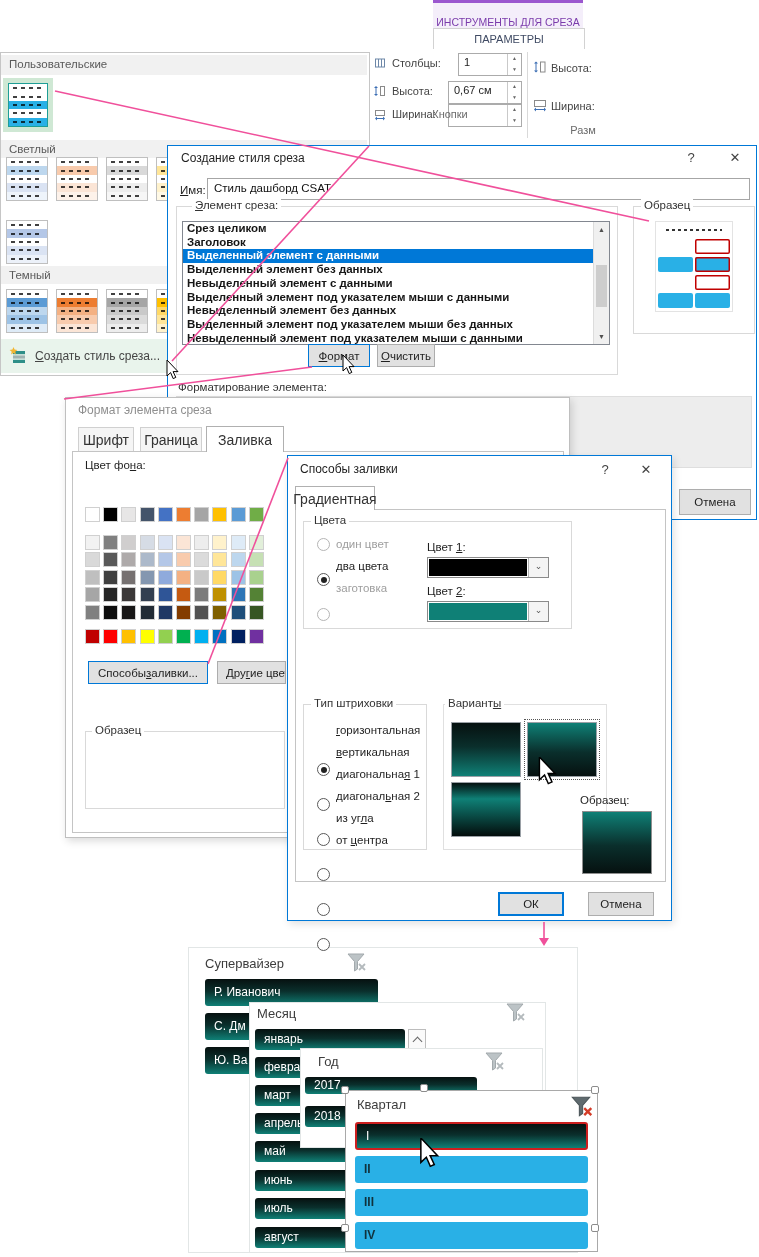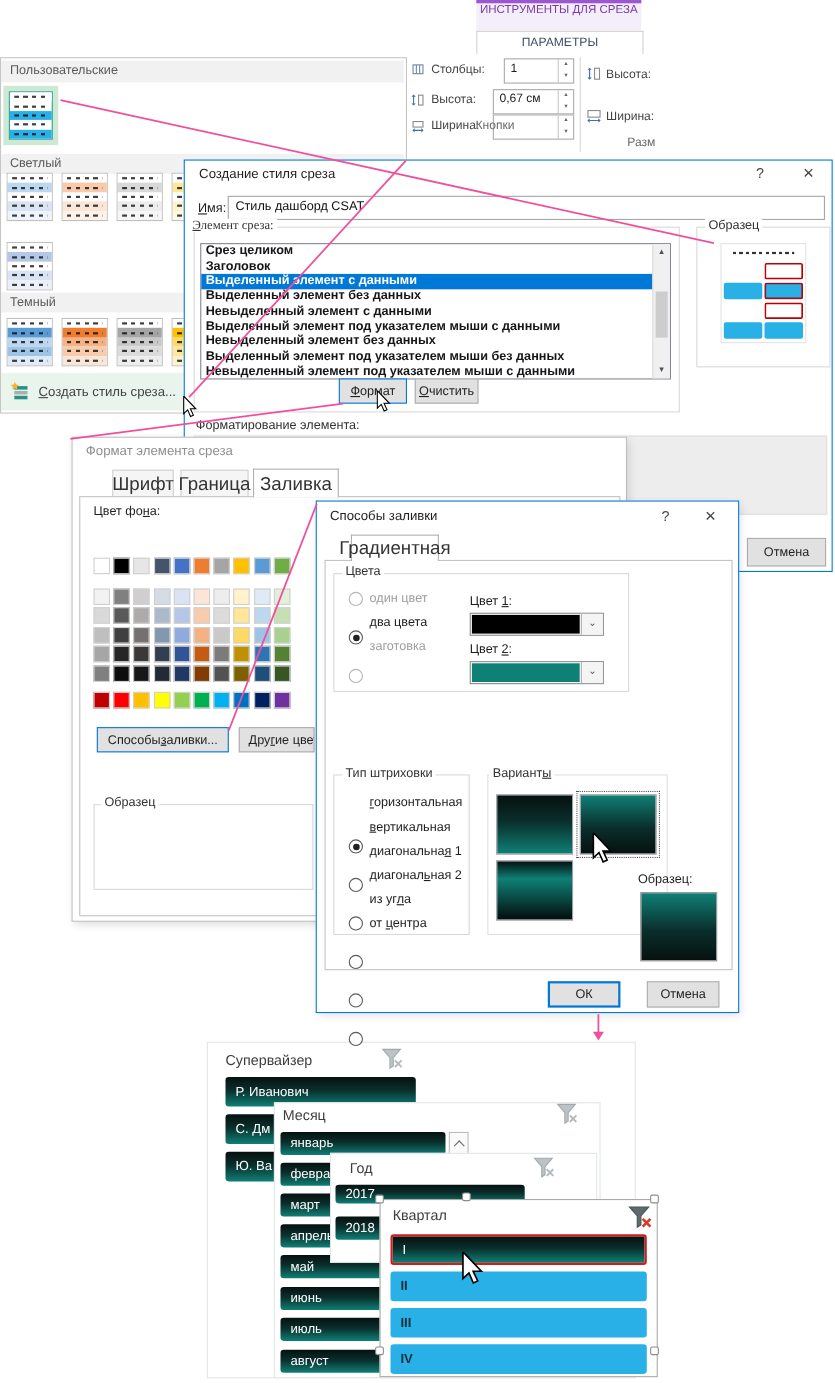--- a/index.html
+++ b/index.html
@@ -3,21 +3,21 @@
 <meta charset="utf-8">
 <style>
   html,body{margin:0;padding:0;background:#fff;font-family:"Liberation Sans",sans-serif;}
   #canvas{position:relative;width:759px;height:1257px;background:#fff;overflow:hidden;}
   .abs{position:absolute;}
   .lbl{color:#444;font-size:11px;white-space:nowrap;}
   u{text-decoration:underline;}
 
   
   .ctx-head{background:#f4eefa;border-top:3px solid #9b57cf;color:#7a3bab;font-size:10.5px;
-            display:flex;align-items:flex-start;justify-content:center;}
+            display:flex;align-items:flex-end;justify-content:center;}
   .ctx-tab{background:#fff;border:1px solid #d2d2d2;border-bottom:none;color:#3f4a63;font-size:11px;
            display:flex;align-items:center;justify-content:center;}
   .spin{background:#fff;border:1px solid #ababab;font-size:11px;color:#222;display:flex;}
   .spin .val{flex:1;padding:2px 0 0 5px;overflow:hidden;white-space:nowrap;}
   .spin .btns{width:13px;border-left:1px solid #c9c9c9;display:flex;flex-direction:column;}
   .spin .btns span{flex:1;font-size:5px;color:#666;text-align:center;line-height:9px;}
   .caption{color:#6b6b6b;font-size:11px;text-align:center;}
   .ricon{width:14px;height:14px;}
   .vsep{background:#d9d9d9;}
 
@@ -49,22 +49,22 @@
   .btn.hl{border:1px solid var(--accent);}
   .btn.def{border:2px solid var(--accent);}
   .input{background:#fff;border:1px solid #a6a6a6;font-size:11.5px;color:#111;
          padding:3px 0 0 6px;box-sizing:border-box;white-space:nowrap;}
   .listbox{background:#fff;border:1px solid #828790;box-sizing:border-box;}
   .li{font-size:11.5px;font-weight:700;color:#161616;line-height:13.7px;padding-left:4px;white-space:nowrap;}
   .li.sel{background:var(--accent);color:#fff;}
   .sbar{background:#f0f0f0;border-left:1px solid #dcdcdc;}
   .sbar .ar{height:15px;font-size:7px;color:#505050;text-align:center;line-height:15px;}
   .sbar .thumbv{background:#cdcdcd;margin:0 2px;}
-  .tab{background:#f5f5f5;border:1px solid #d0d0d0;font-size:17px;color:#333;
-       display:flex;align-items:center;justify-content:center;box-sizing:border-box;margin-left:24px;}
+  .tab{background:#f5f5f5;border:1px solid #d0d0d0;font-size:14px;color:#333;
+       display:flex;align-items:center;justify-content:center;box-sizing:border-box;}
   .tab.active{background:#fff;border:1px solid #b0b0b0;border-bottom:none;z-index:3;}
   .tabpanel{background:#fff;border:1px solid #c4c4c4;}
   .graybox{background:#ededed;border:1px solid #dedede;}
 
   
   .card{background:#fff;border:1px solid #e3e3e3;}
   .mrow{border-radius:2px;background-repeat:no-repeat;background-position:50% 50%;background-size:78% 2px;
         background-image:repeating-linear-gradient(90deg,rgba(255,255,255,.9) 0 3px,rgba(255,255,255,0) 3px 6px);}
   .mrow.dashdark{background-image:repeating-linear-gradient(90deg,rgba(0,0,0,.8) 0 3px,rgba(0,0,0,0) 3px 6px);}
   .mrow.red{box-shadow:inset 0 0 0 1.5px var(--red);}
@@ -272,21 +272,21 @@
 
   <div class="abs dlg active" style="left:167px;top:145px;width:590px;height:375px;z-index:2;"></div>
   <div class="abs dlg-title" style="left:181px;top:151px;z-index:2;">Создание стиля среза</div>
   <div class="abs winbtn" style="left:681px;top:150px;width:20px;z-index:2;">?</div>
   <div class="abs winbtn" style="left:725px;top:150px;width:20px;z-index:2;">✕</div>
 
   <div class="abs lbl" style="left:180px;top:184px;font-size:11.5px;color:#1f1f1f;z-index:2;"><u>И</u>мя:</div>
   <div class="abs input" style="left:207px;top:178px;width:543px;height:22px;z-index:2;">Стиль дашборд CSAT</div>
 
   <div class="abs fieldset" style="left:176px;top:206px;width:440px;height:167px;z-index:2;"></div>
-  <div class="abs legend" style="left:172px;top:199px;z-index:2;font-family:Liberation Serif, serif;"><u>Э</u>лемент среза:</div>
+  <div class="abs legend" style="left:192px;top:199px;z-index:2;"><u>Э</u>лемент среза:</div>
 
   <div class="abs listbox" style="left:182px;top:221px;width:428px;height:124px;z-index:2;">
     <div style="margin-right:15px;">
       <div class="li">Срез целиком</div>
       <div class="li">Заголовок</div>
       <div class="li sel">Выделенный элемент с данными</div>
       <div class="li">Выделенный элемент без данных</div>
       <div class="li">Невыделенный элемент с данными</div>
       <div class="li">Выделенный элемент под указателем мыши с данными</div>
       <div class="li">Невыделенный элемент без данных</div>

